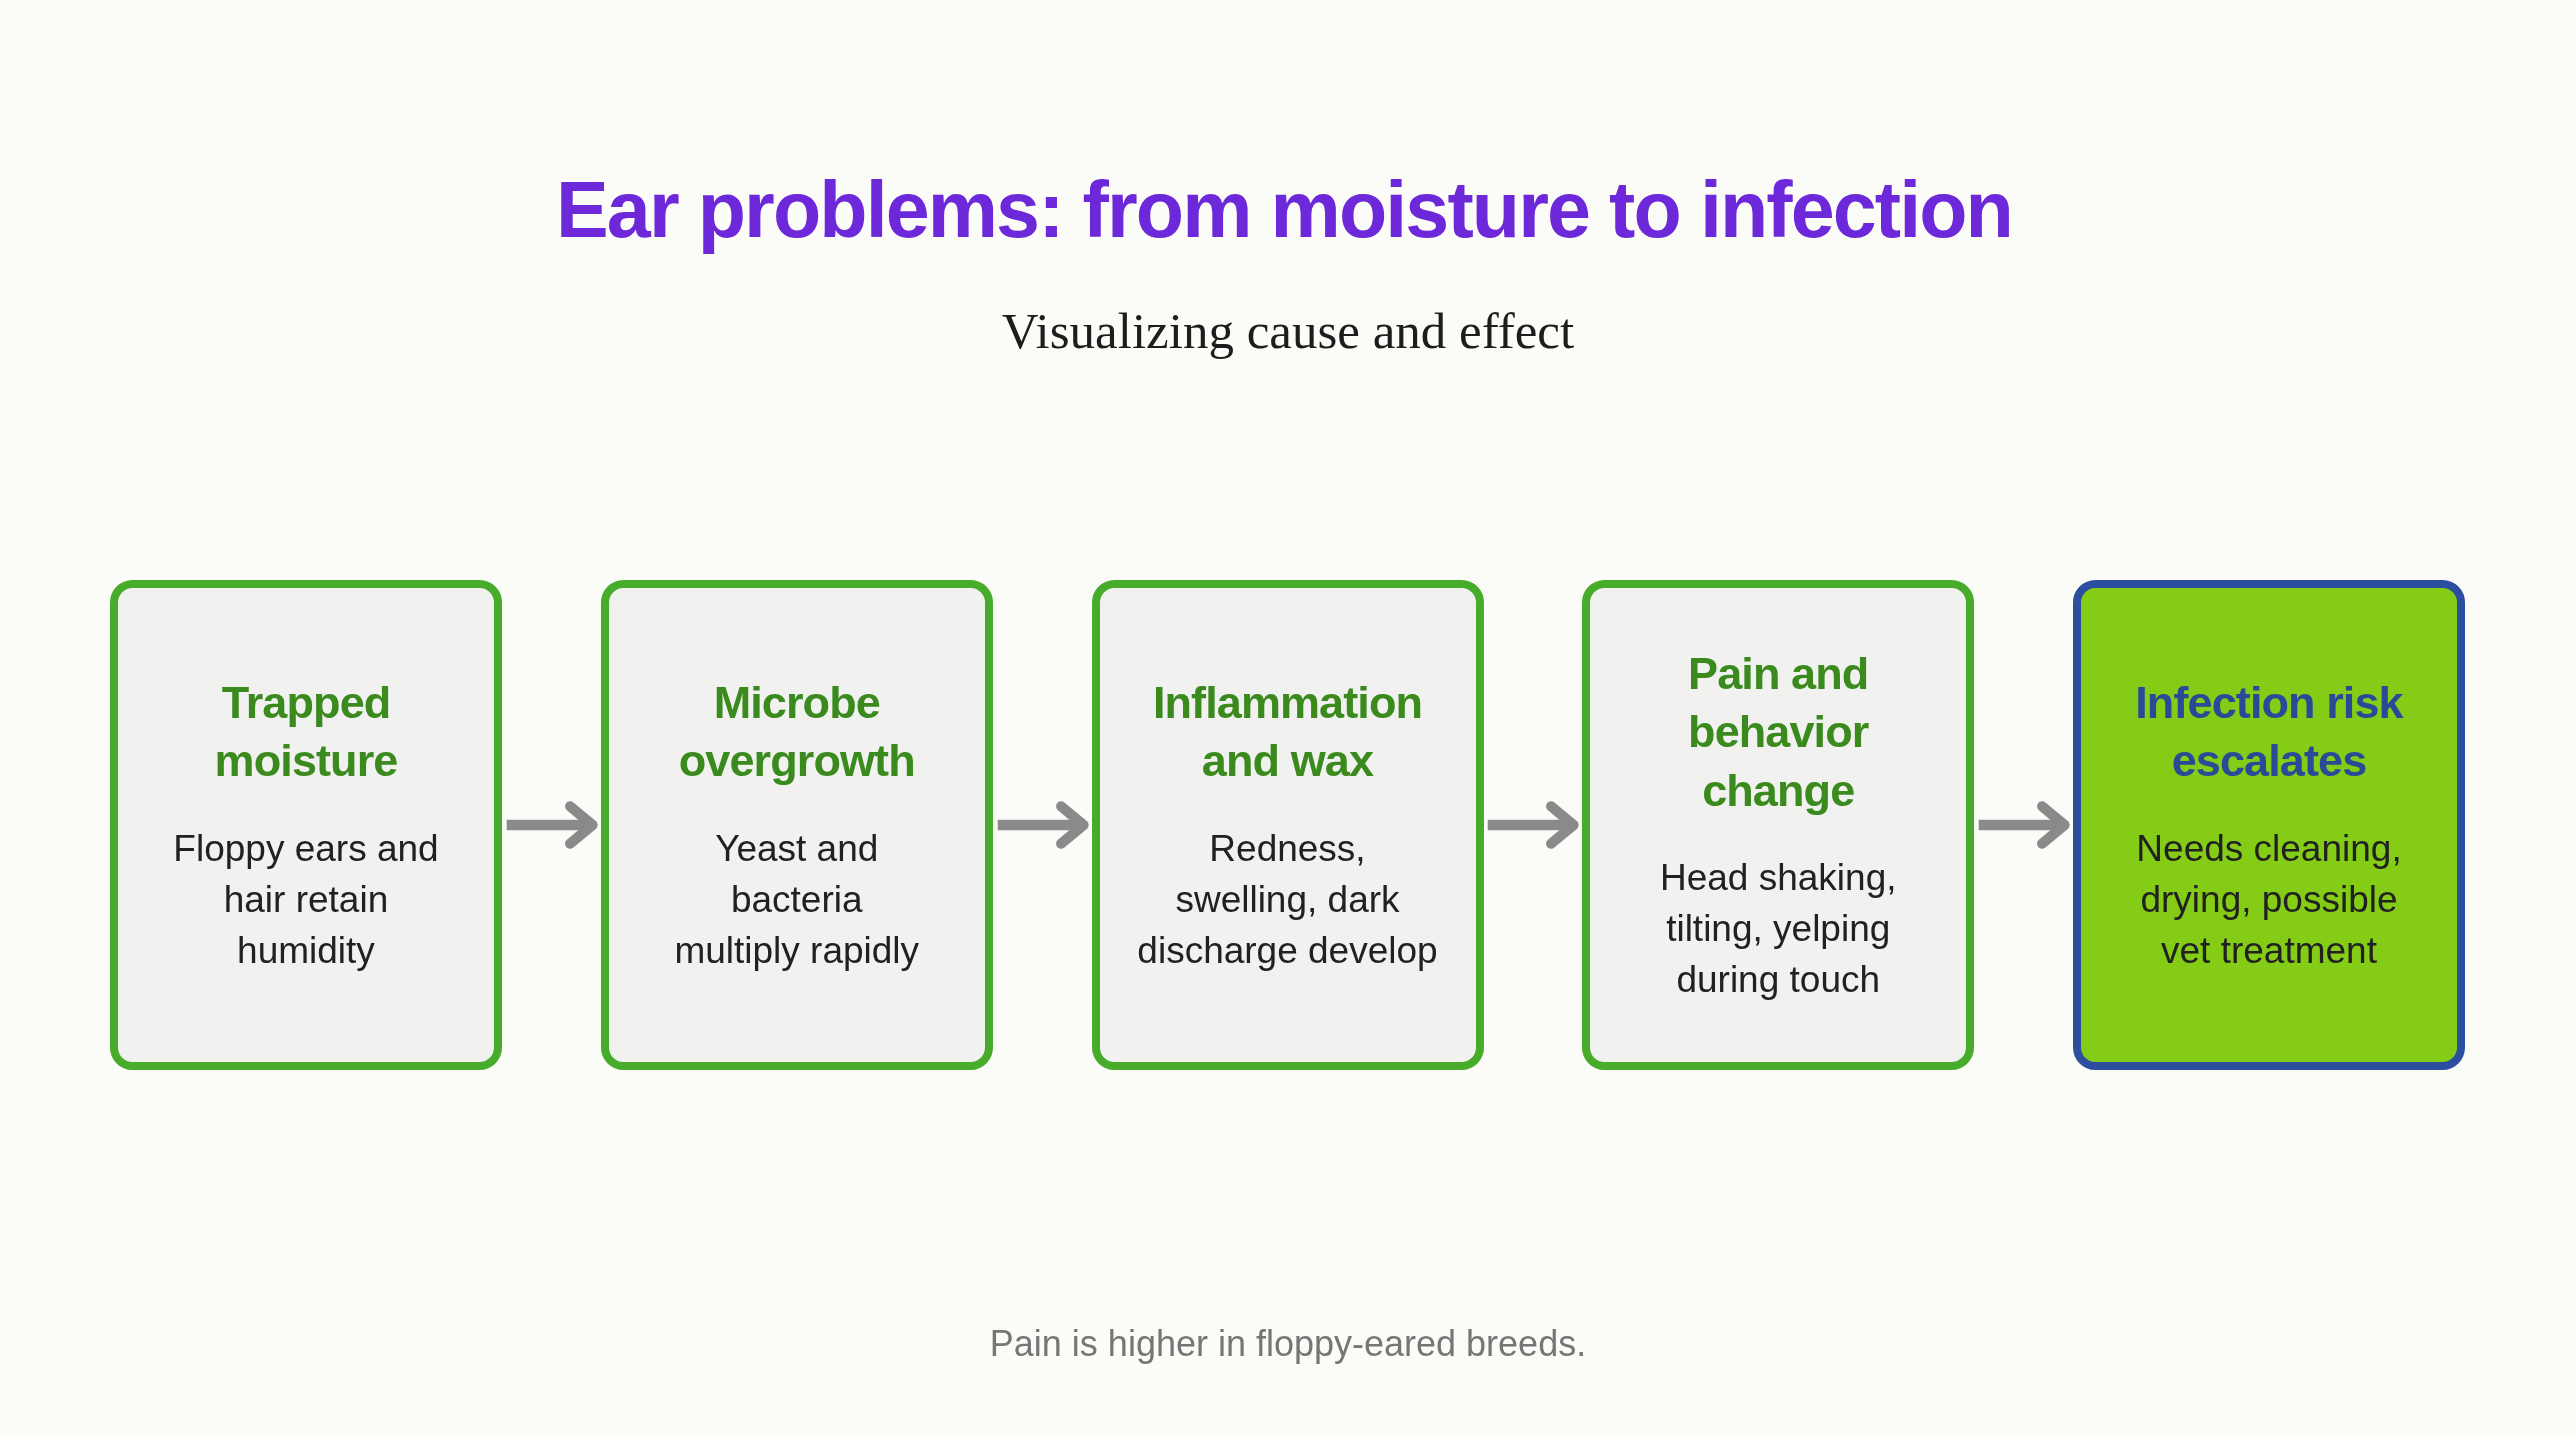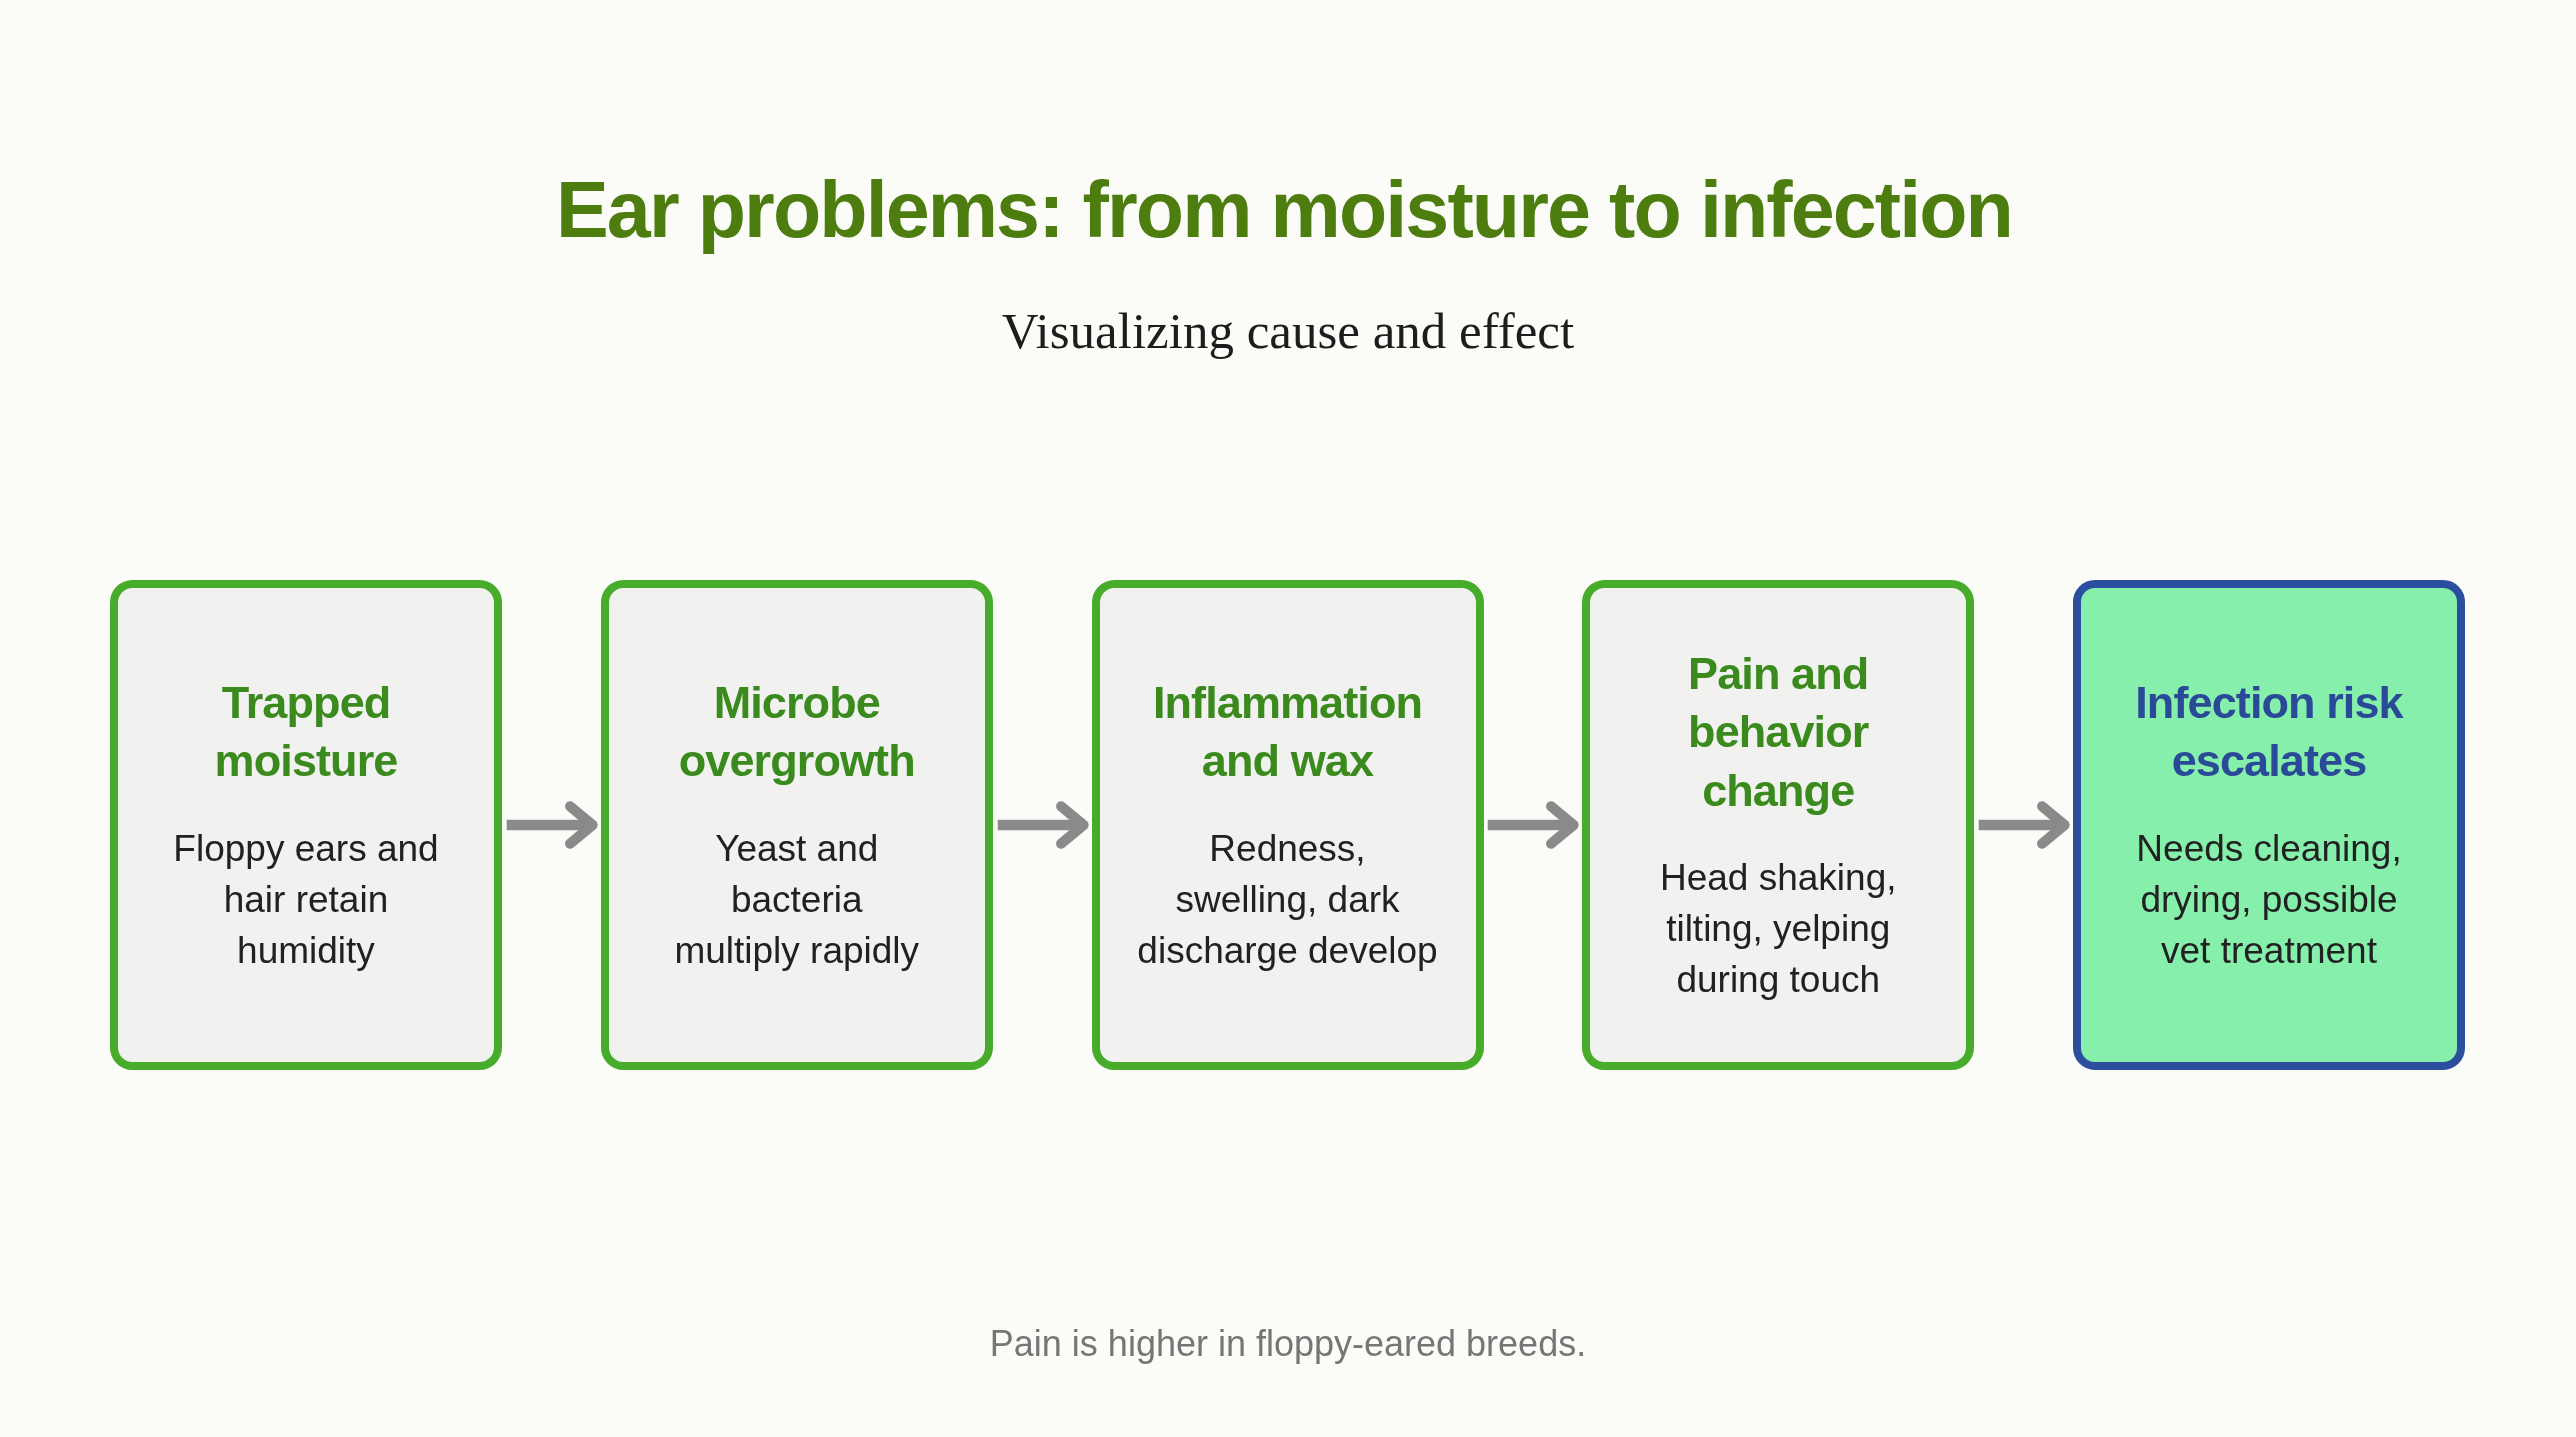--- a/index.html
+++ b/index.html
@@ -17,21 +17,21 @@
   .title {
     position: absolute;
     top: 167px;
     left: 0;
     right: 8px;
     margin: 0;
     text-align: center;
     font-size: 79px;
     font-weight: bold;
     letter-spacing: -1.9px;
-    color: #4d7c0f;
+    color: #6d28d9;
     line-height: 1.1;
   }
   .subtitle {
     position: absolute;
     top: 301px;
     left: 0;
     right: 0;
     margin: 0;
     text-align: center;
     font-size: 51px;
@@ -73,22 +73,21 @@
   }
   .step-body {
     margin: 32px 0 0 0;
     font-size: 37px;
     line-height: 1.38;
     color: #212121;
     white-space: pre-line;
   }
   .step.blue {
     border-color: #2B4F9E;
-    background: #86efac;
-    border-radius: 22px;
+    background: #84cc16;
   }
   .step.blue .step-heading {
     color: #2A4A97;
   }
   .arrow {
     flex: 1;
     display: flex;
     align-items: center;
     justify-content: center;
   }

